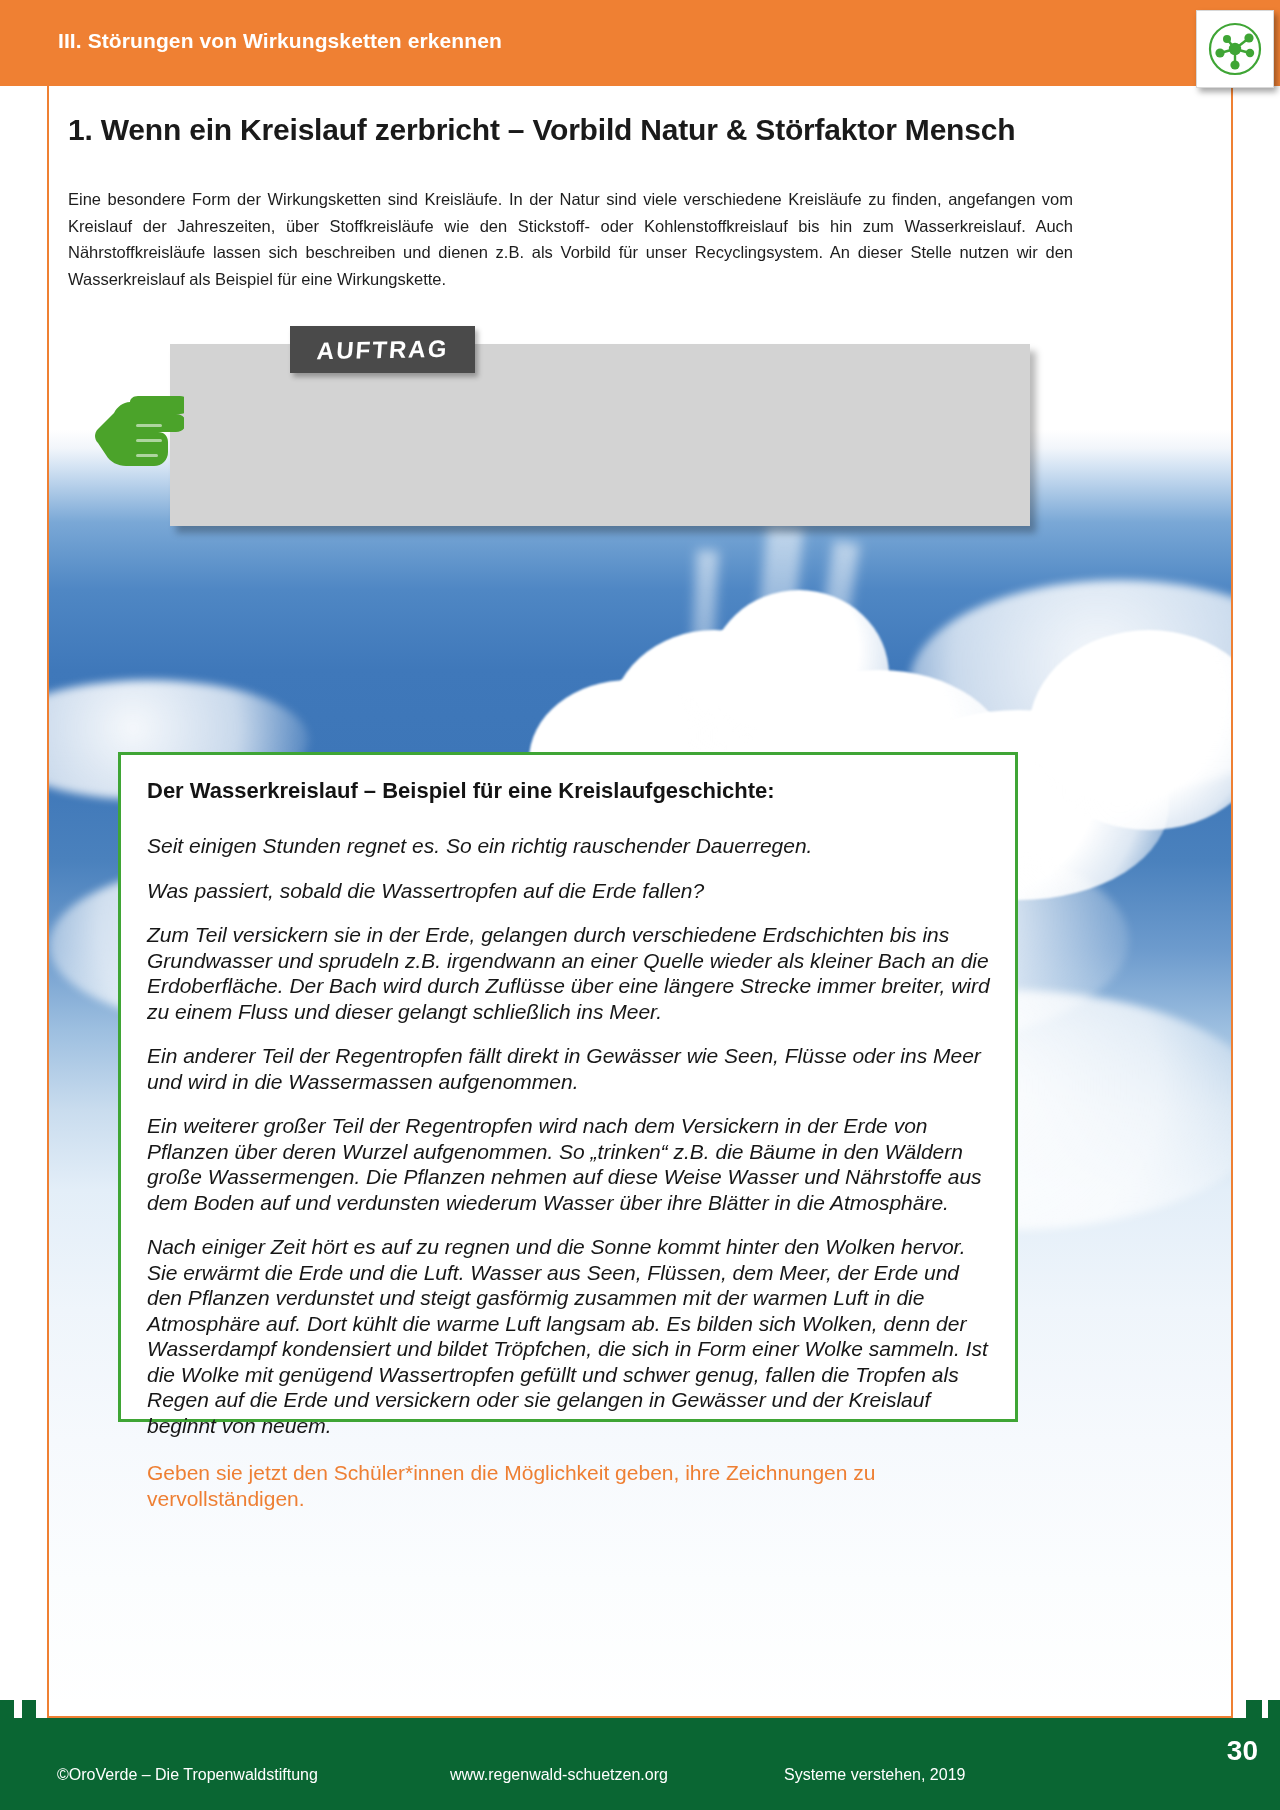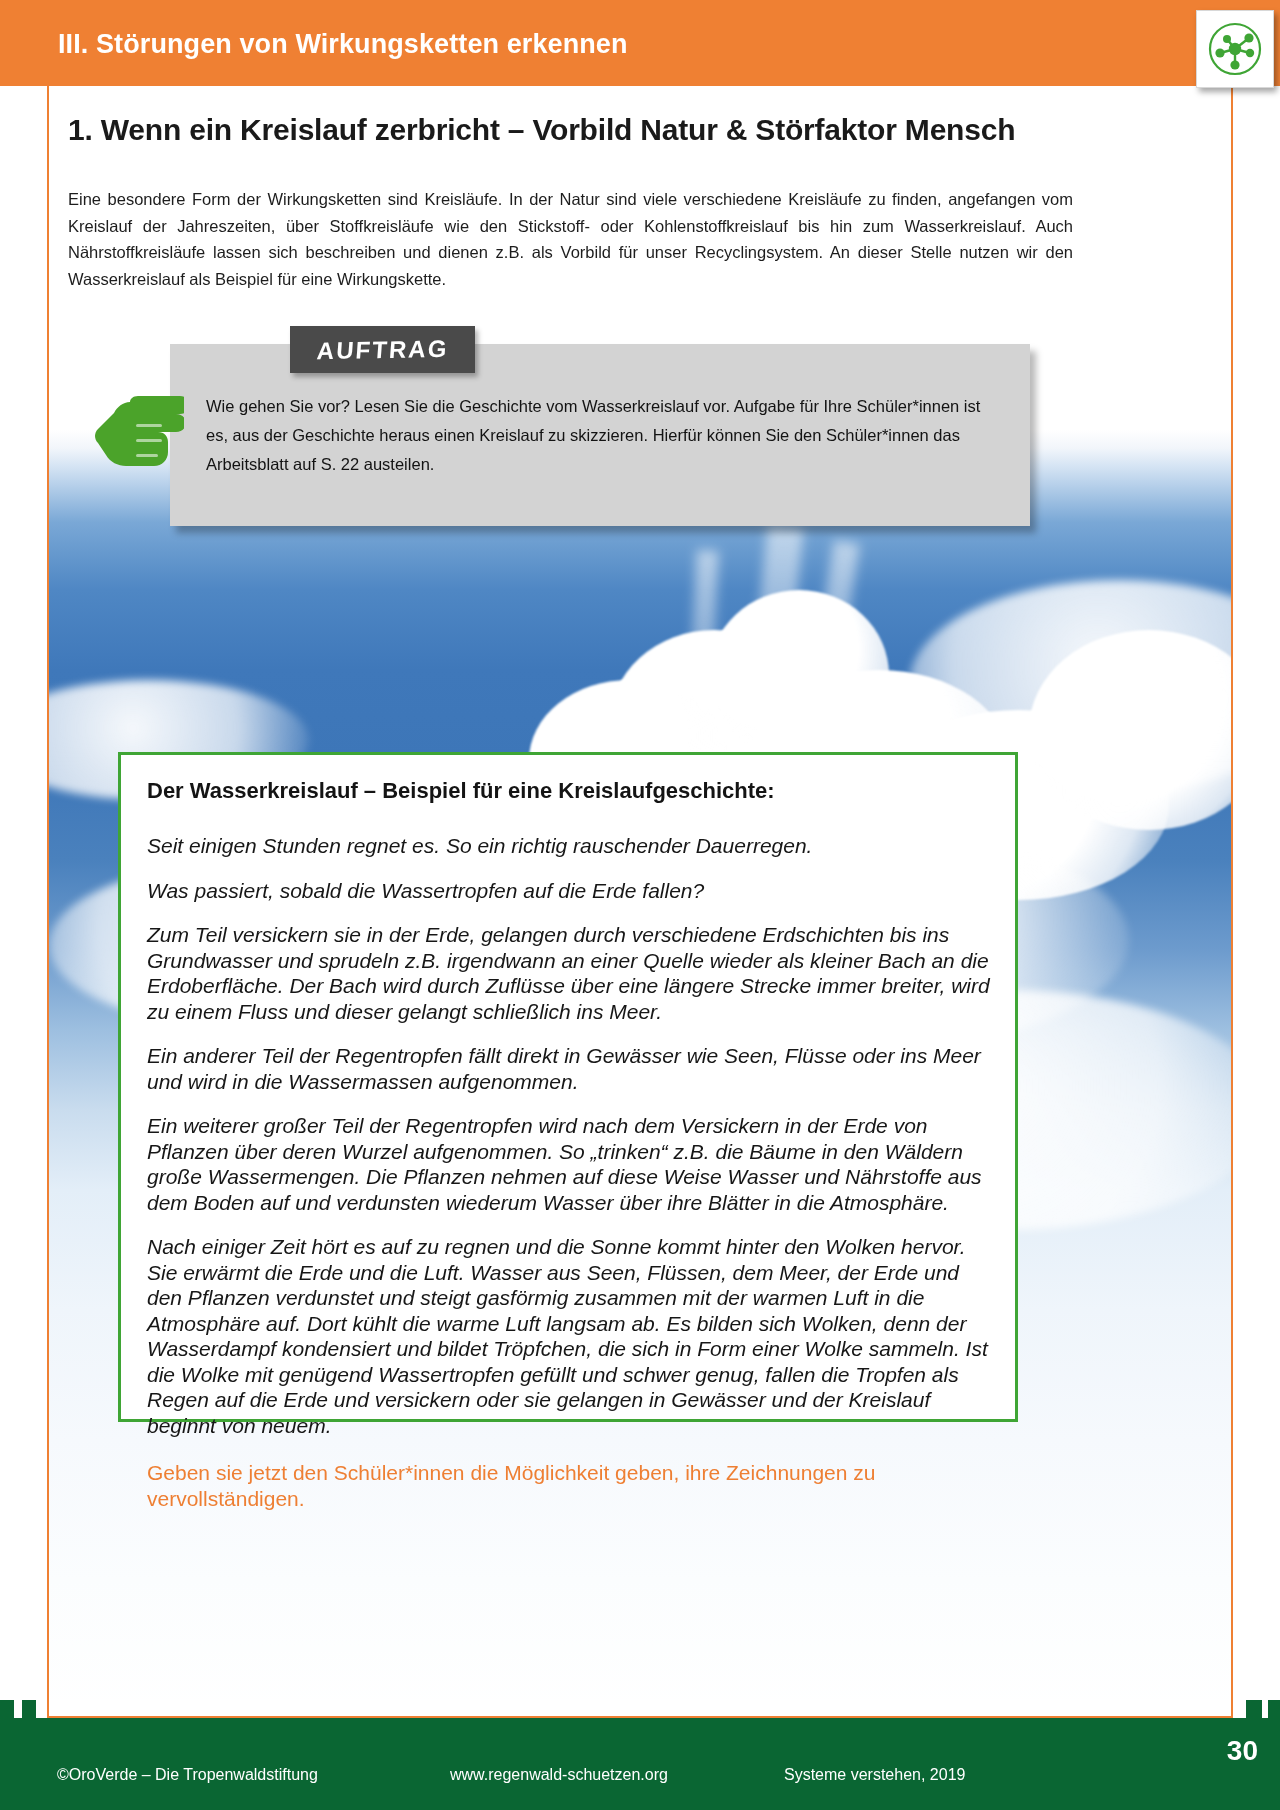--- a/index.html
+++ b/index.html
@@ -15,21 +15,21 @@
     background:#ffffff;
   }
 
   
   .topbar{
     position:absolute;left:0;top:0;width:1280px;height:86px;
     background:#EF8033;
   }
   .topbar-title{
     position:absolute;left:58px;top:29px;
-    color:#ffffff;font-size:27px;font-weight:bold;
+    color:#ffffff;font-size:21px;font-weight:bold;
     letter-spacing:.1px;white-space:nowrap;text-align:center;
   }
 
   
   .logo-badge{
     position:absolute;left:1196px;top:10px;width:76px;height:76px;
     background:#ffffff;border:1px solid #d8d8d8;
     box-shadow:3px 4px 6px rgba(0,0,0,.35);
     display:flex;align-items:center;justify-content:center;
     z-index:40;
@@ -238,21 +238,20 @@
         <rect x="44" y="55" width="26" height="3" rx="1.5"></rect>
         <rect x="44" y="70" width="22" height="3" rx="1.5"></rect>
       </g>
     </svg>
 
     <div class="auftrag-wrap">
       <div class="auftrag-box"></div>
       <div class="auftrag-tag">
         <span>AUFTRAG</span>
       </div>
-      <div class="auftrag-text">Wie gehen Sie vor? Lesen Sie die Geschichte vom Wasserkreislauf vor. Aufgabe für Ihre Schüler*innen ist es, aus der Geschichte heraus einen Kreislauf zu skizzieren.  Hierfür können Sie den Schüler*innen das Arbeitsblatt auf S. 22 austeilen.</div>
     </div>
 
     <div class="storybox">
       <div class="story-h">Der Wasserkreislauf – Beispiel für eine Kreislaufgeschichte:</div>
       <div class="story-body">
         <p>Seit einigen Stunden regnet es. So ein richtig rauschender Dauerregen.</p>
         <p>Was passiert, sobald die Wassertropfen auf die Erde fallen?</p>
         <p>Zum Teil versickern sie in der Erde, gelangen durch verschiedene Erdschichten bis ins Grundwasser und sprudeln z.B. irgendwann an einer Quelle wieder als kleiner Bach an die Erdoberfläche. Der Bach wird durch Zuflüsse über eine längere Strecke immer breiter, wird zu einem Fluss und dieser gelangt schließlich ins Meer.</p>
         <p>Ein anderer Teil der Regentropfen fällt direkt in Gewässer wie Seen, Flüsse oder ins Meer und wird in die Wassermassen aufgenommen.</p>
         <p>Ein weiterer großer Teil der Regentropfen wird nach dem Versickern in der Erde von Pflanzen über deren Wurzel aufgenommen. So „trinken“ z.B. die Bäume in den Wäldern große Wassermengen. Die Pflanzen nehmen auf diese Weise Wasser und Nährstoffe aus dem Boden auf und verdunsten wiederum Wasser über ihre Blätter in die Atmosphäre.</p>

